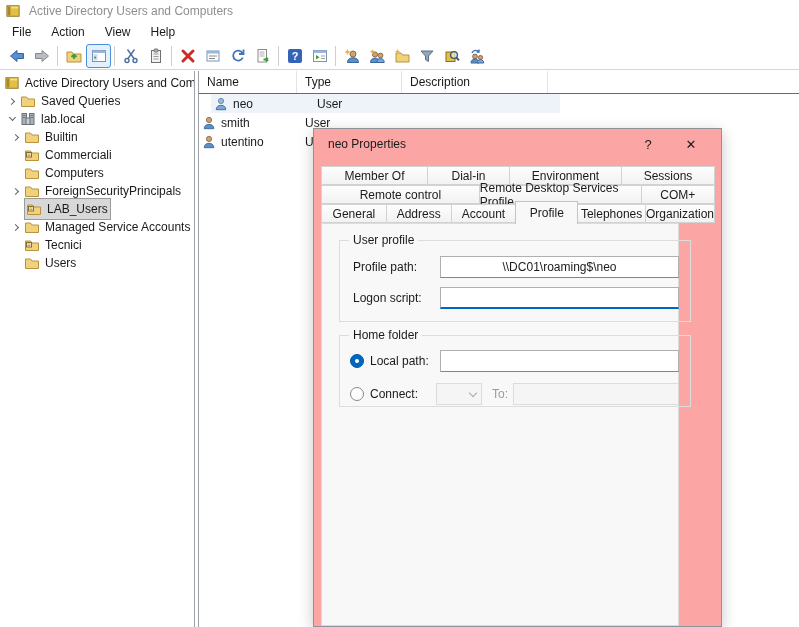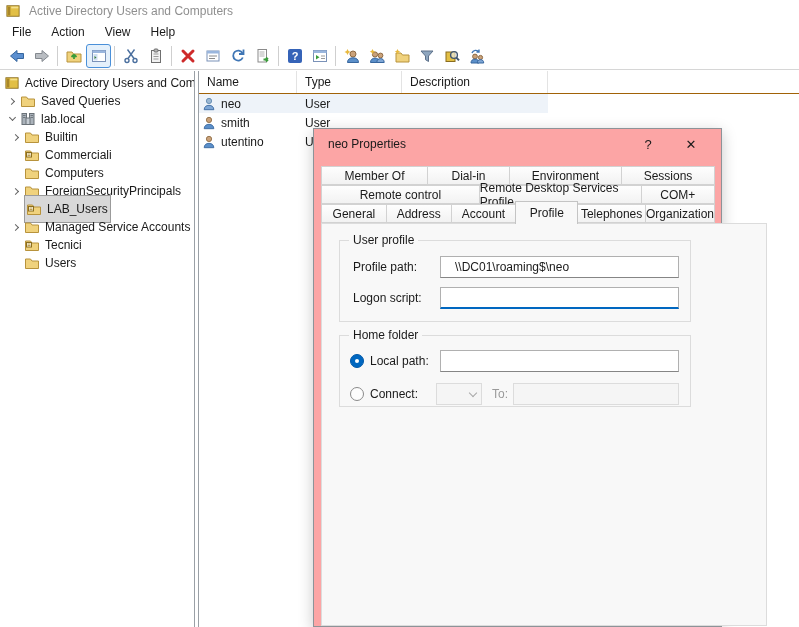--- a/index.html
+++ b/index.html
@@ -28,47 +28,47 @@
   .splitter { width:4px; background:#fff; border-right:1px solid #9aa0a6; }
   .list-pane { flex:1; background:#fff; position:relative; }
 
   
   .trow { height:18px; display:flex; align-items:center; white-space:nowrap; }
   .trow .slot { width:16px; height:16px; flex:0 0 16px; display:flex; align-items:center; justify-content:center; }
   .lvl1 { padding-left:4px; } .lvl2 { padding-left:8px; } .lvl0 { padding-left:4px; }
   .chev-r { width:5px; height:5px; border-right:1.4px solid #636363; border-bottom:1.4px solid #636363; transform:rotate(-45deg); margin-left:-2px; }
   .chev-d { width:5px; height:5px; border-right:1.4px solid #636363; border-bottom:1.4px solid #636363; transform:rotate(45deg); margin-top:-3px; }
   .tlabel { margin-left:5px; }
-  .hl { display:flex; align-items:center; background:#d8d8d8; border:1px solid #9b9b9b; padding:0 2px 0 0; height:28px; }
+  .hl { display:flex; align-items:center; background:#d8d8d8; border:1px solid #9b9b9b; padding:0 2px 0 0; height:22px; }
   .hl .slot { margin-left:1px; }
 
   
   .list-header { height:23px; display:flex; border-bottom:1px solid #a16207; }
   .lh { border-right:1px solid #e3e3e3; padding-left:8px; line-height:22px; }
   .lh.c1 { width:98px; } .lh.c2 { width:105px; } .lh.c3 { width:146px; } .lh.cf { flex:1; border-right:none; }
   .lrow { height:19px; width:349px; display:flex; align-items:center; }
-  .lrow.sel { background:#eef3f9; }
+  .lrow.sel { background:#eef3f9;margin-left:12px; }
   .cell-name { width:98px; display:flex; align-items:center; padding-left:3px; }
   .cell-name .i14 { width:14px; height:14px; margin-right:5px; }
   .cell-type { width:105px; padding-left:8px; }
   .cell-desc { width:146px; padding-left:8px; }
 
   
   .dlg { position:absolute; left:313px; top:128px; width:409px; height:499px; background:#fca5a5; border:1px solid #8d9398; box-shadow:0 4px 14px rgba(0,0,0,.22); }
   .dlg-title { position:absolute; top:0; left:0; width:100%; height:30px; display:flex; align-items:center; padding-left:14px; }
   .dlg-help { position:absolute; top:3px; right:58px; width:30px; height:25px; display:flex; align-items:center; justify-content:center; background:transparent; border:none; font-size:13px; font-family:inherit; color:#1a1a1a; }
   .dlg-close { position:absolute; top:3px; right:12px; width:36px; height:25px; display:flex; align-items:center; justify-content:center; background:transparent; border:none; font-size:13px; font-family:inherit; color:#1a1a1a; }
 
   .tabrow { position:absolute; left:7px; width:394px; height:19px; display:flex; }
   .r1 { top:37px; } .r2 { top:56px; } .r3 { top:75px; }
   .tab { flex-basis:0; border:1px solid #d2d2d2; background:linear-gradient(#fefefe,#f2f2f2); display:flex; align-items:center; justify-content:center; margin-left:-1px; cursor:default; }
   .tab:first-child { margin-left:0; }
   .tab.active { background:#f8f8f8; margin-top:-3px; height:23px; border-color:#c4c4c4; border-bottom:none; position:relative; z-index:5; }
 
-  .tabpage { position:absolute; left:7px; top:94px; width:446px; height:403px; background:#f8f8f8; border:1px solid #dcdcdc; }
+  .tabpage { position:absolute; left:7px; top:94px; width:358px; height:403px; background:#f8f8f8; border:1px solid #dcdcdc;text-align:center; }
 
   .group { position:absolute; border:1px solid #dcdcdc; }
   .g1 { left:17px; top:16px; width:352px; height:82px; }
   .g2 { left:17px; top:111px; width:352px; height:72px; }
   .legend { position:absolute; top:-8px; left:9px; background:#f8f8f8; padding:0 4px; }
 
   .flabel { position:absolute; height:22px; line-height:22px; }
   .field { position:absolute; height:22px; background:#fff; border:1px solid #b0b0b0; border-bottom-color:#858585; padding:0 14px; line-height:20px; }
   .field.focusline { border-bottom:2px solid #0067c0; }
   .field.disabled { background:#f5f5f5; border:1px solid #dcdcdc; }

